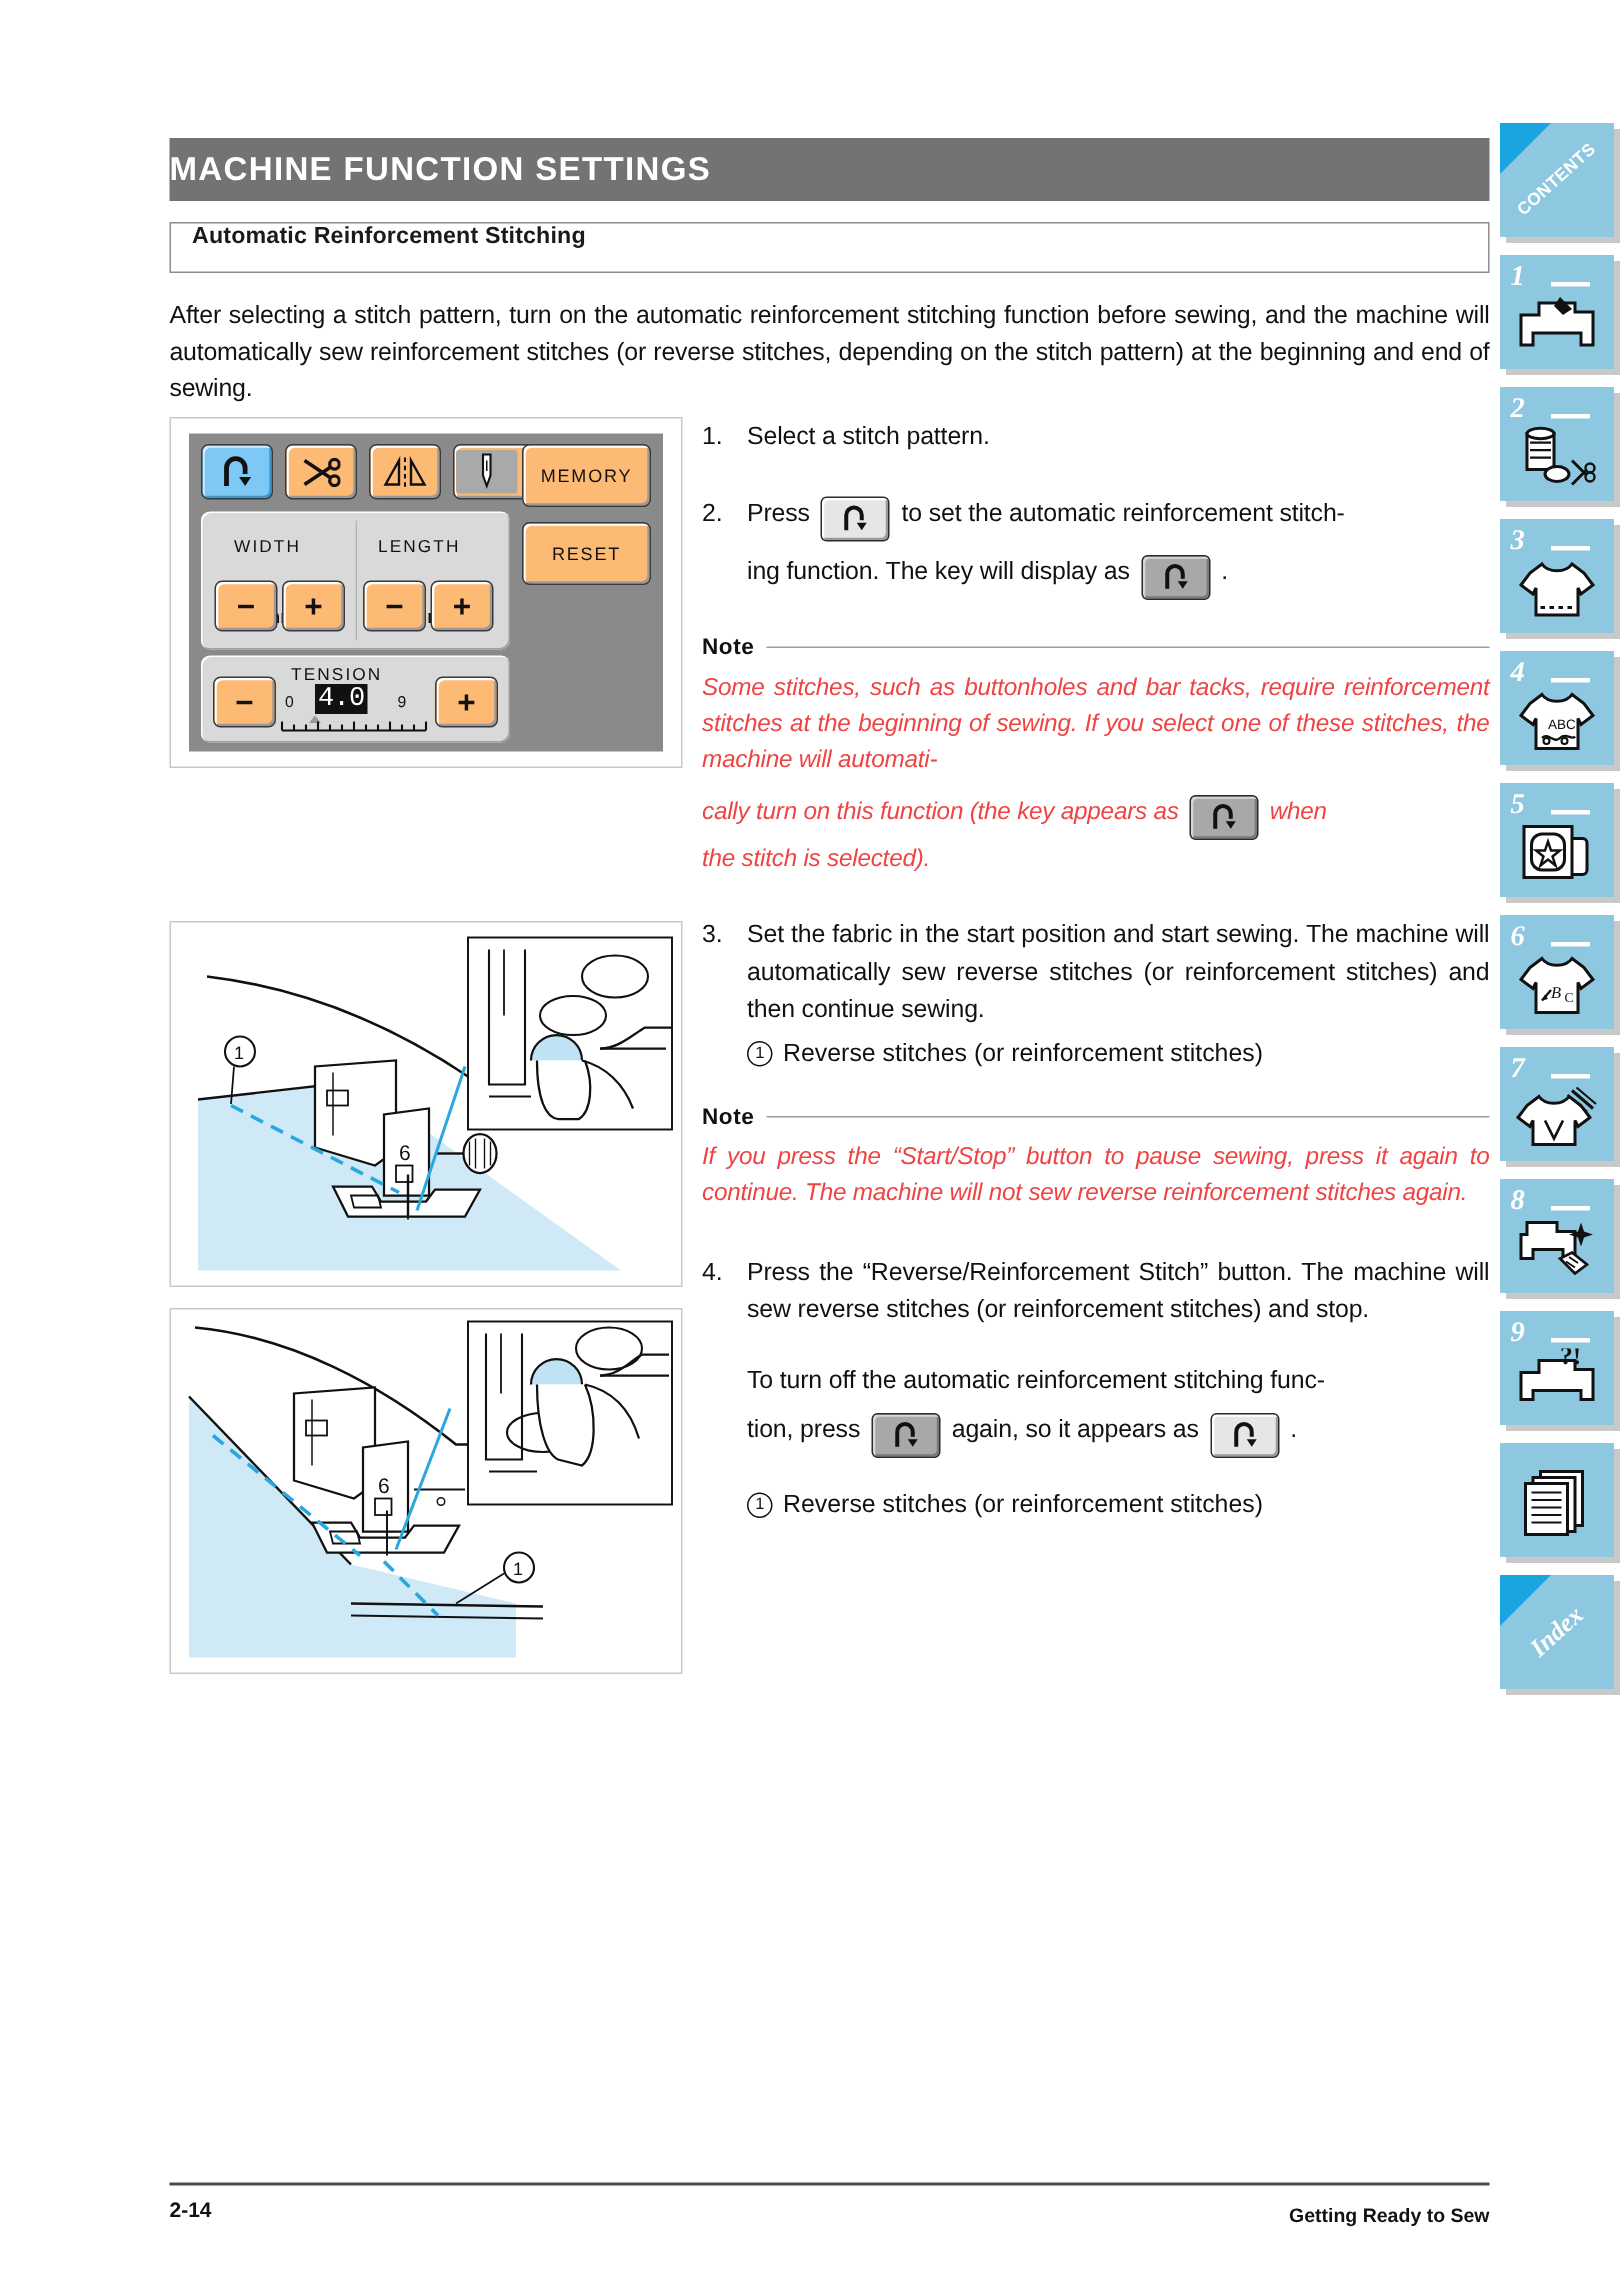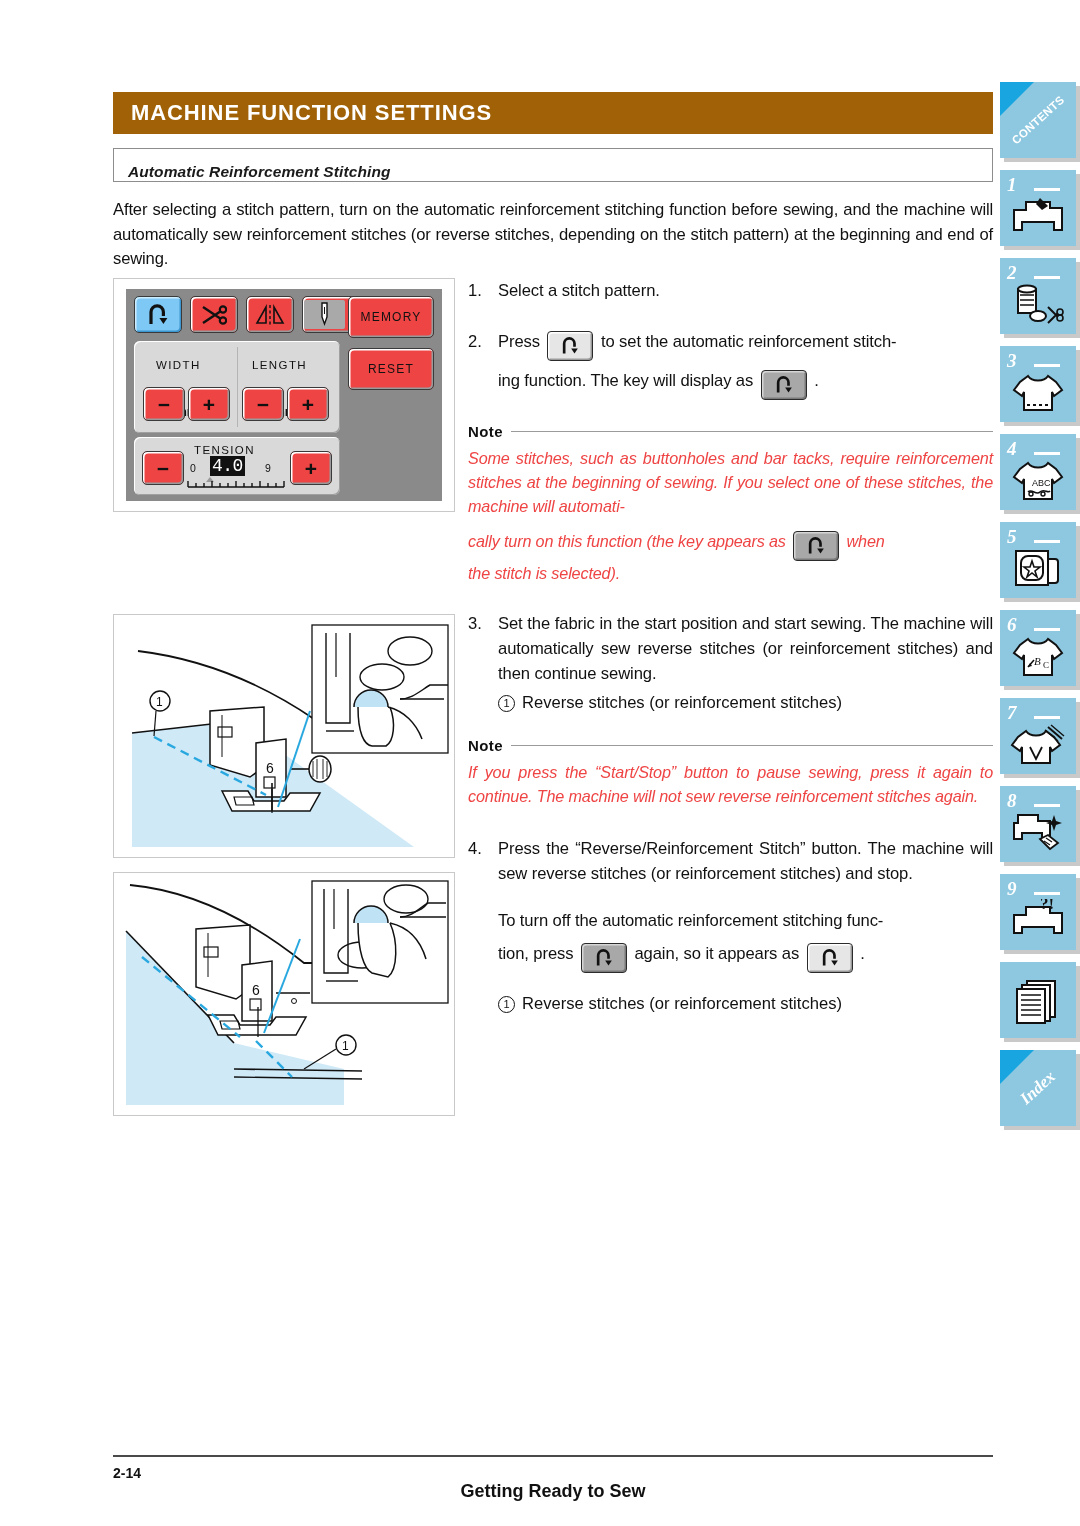--- a/index.html
+++ b/index.html
@@ -17,41 +17,40 @@
   }
 
   
   .content {
     position: absolute;
     left: 113px; top: 92px;
     width: 880px;
   }
 
   .chapter-bar {
-    background: #a16207;
+    background: #737373;
     height: 42px;
     display: flex;
     align-items: center;
-    padding-left: 18px;
+    padding-left: 0;
   }
   .chapter-bar .title {
     color: #ffffff;
     font-size: 22px;
     font-weight: bold;
     letter-spacing: 0.9px;
   }
 
   .section-box {
     margin-top: 14px;
     border: 1px solid #8d8d8d;
     height: 34px;
     display: flex;
-    align-items: flex-end;
+    align-items: flex-start;
     padding-left: 14px;
-    font-style: italic;
   }
   .section-box .label {
     font-size: 15.5px;
     font-weight: bold;
     color: #1a1a1a;
     letter-spacing: 0.1px;
   }
 
   .intro {
     margin-top: 16px;
@@ -91,21 +90,21 @@
     position: absolute;
     left: 12px; top: 10px;
     width: 316px; height: 212px;
     background: #8a8a8a;
   }
   .lcd-row1 {
     position: absolute; left: 8px; top: 7px;
     display: flex; gap: 8px;
   }
   .btn3d {
-    background: #ef4444;
+    background: #fdba74;
     border: 1px solid #3a3a3a;
     border-radius: 5px;
     box-shadow: inset 1.5px 1.5px 0 #ffffff, inset -1.5px -1.5px 0 #9a9a9a;
     display: flex; align-items: center; justify-content: center;
     color: #111;
   }
   .key-top { width: 48px; height: 37px; }
   .key-top.active {
     background: #7ec8f5;
     box-shadow: inset 1.5px 1.5px 0 #ccecff, inset -1.5px -1.5px 0 #3d96cf;
@@ -267,22 +266,22 @@
   }
   .footer .rule { height:1.5px; background:#4a4a4a; width:100%; }
   .footer .row {
     position:relative; margin-top:8px; height:20px;
   }
   .footer .pg {
     position:absolute; left:0; top:0;
     font-size:14px; font-weight:bold; color:#111;
   }
   .footer .ttl {
-    position:absolute; left:0; right:0; top:16px;
-    text-align:center; font-size:18px; font-weight:bold; color:#111;
+    position:absolute; left:0; right:0; top:4px;
+    text-align:right; font-size:13px; font-weight:bold; color:#111;
   }
 </style>
 </head>
 <body>
 
 <div class="page">
 
   <div class="content">
     <div class="chapter-bar">
       <span class="title">MACHINE FUNCTION SETTINGS</span>

